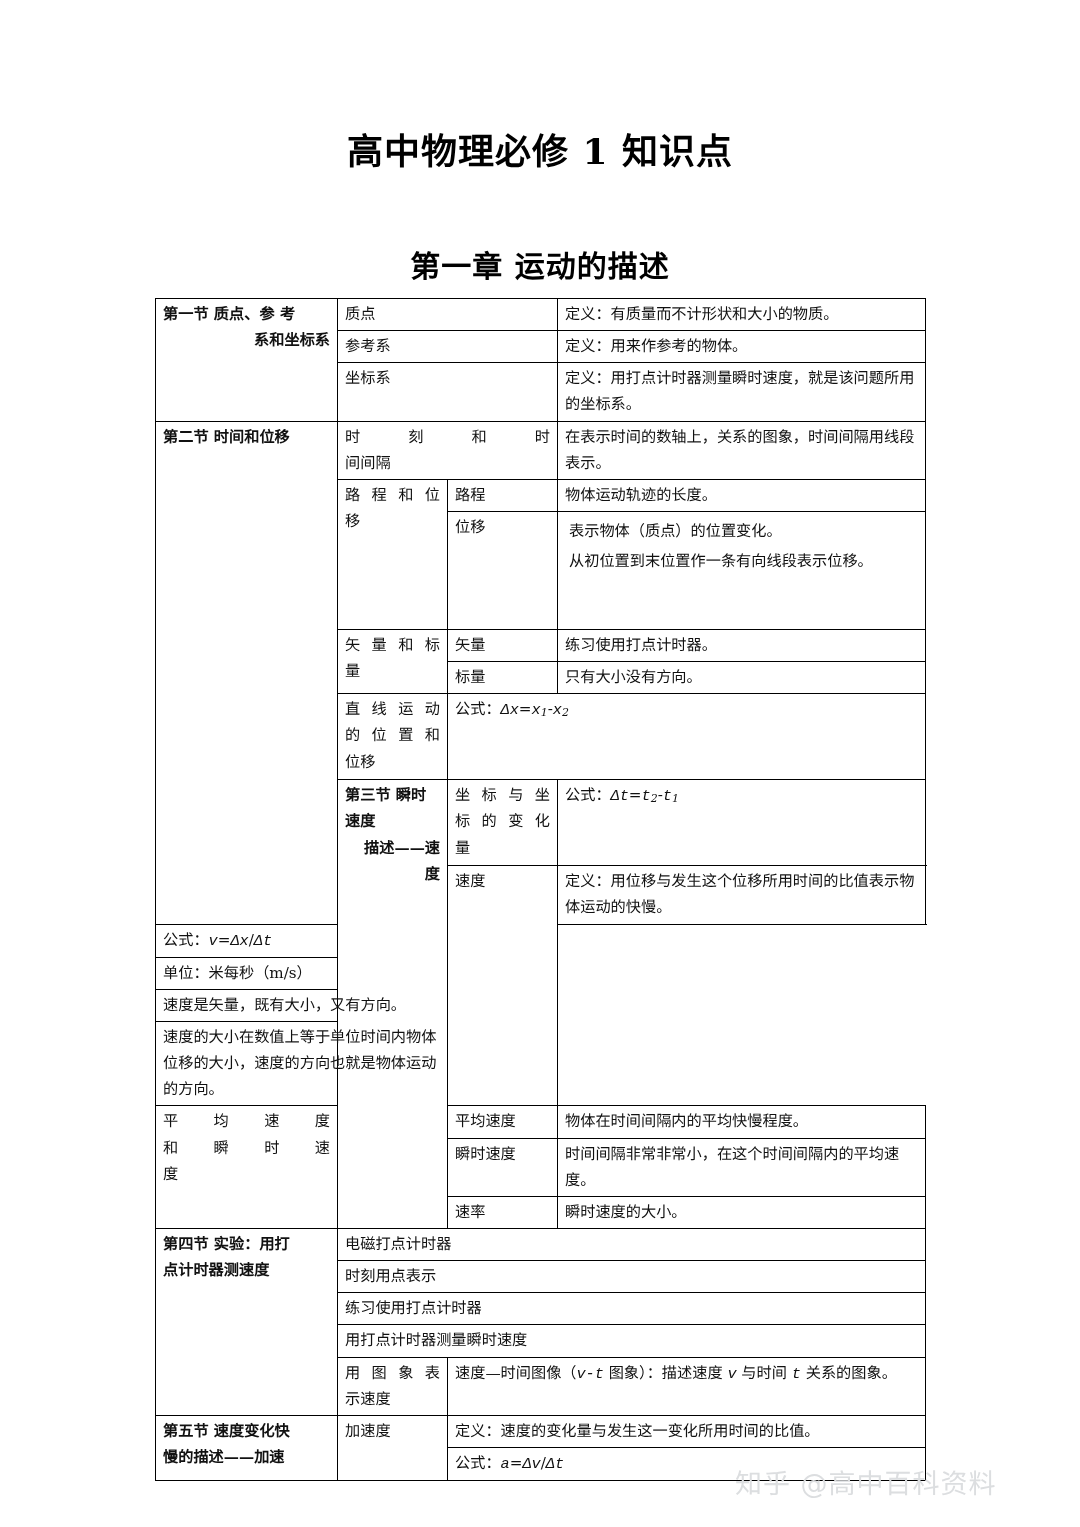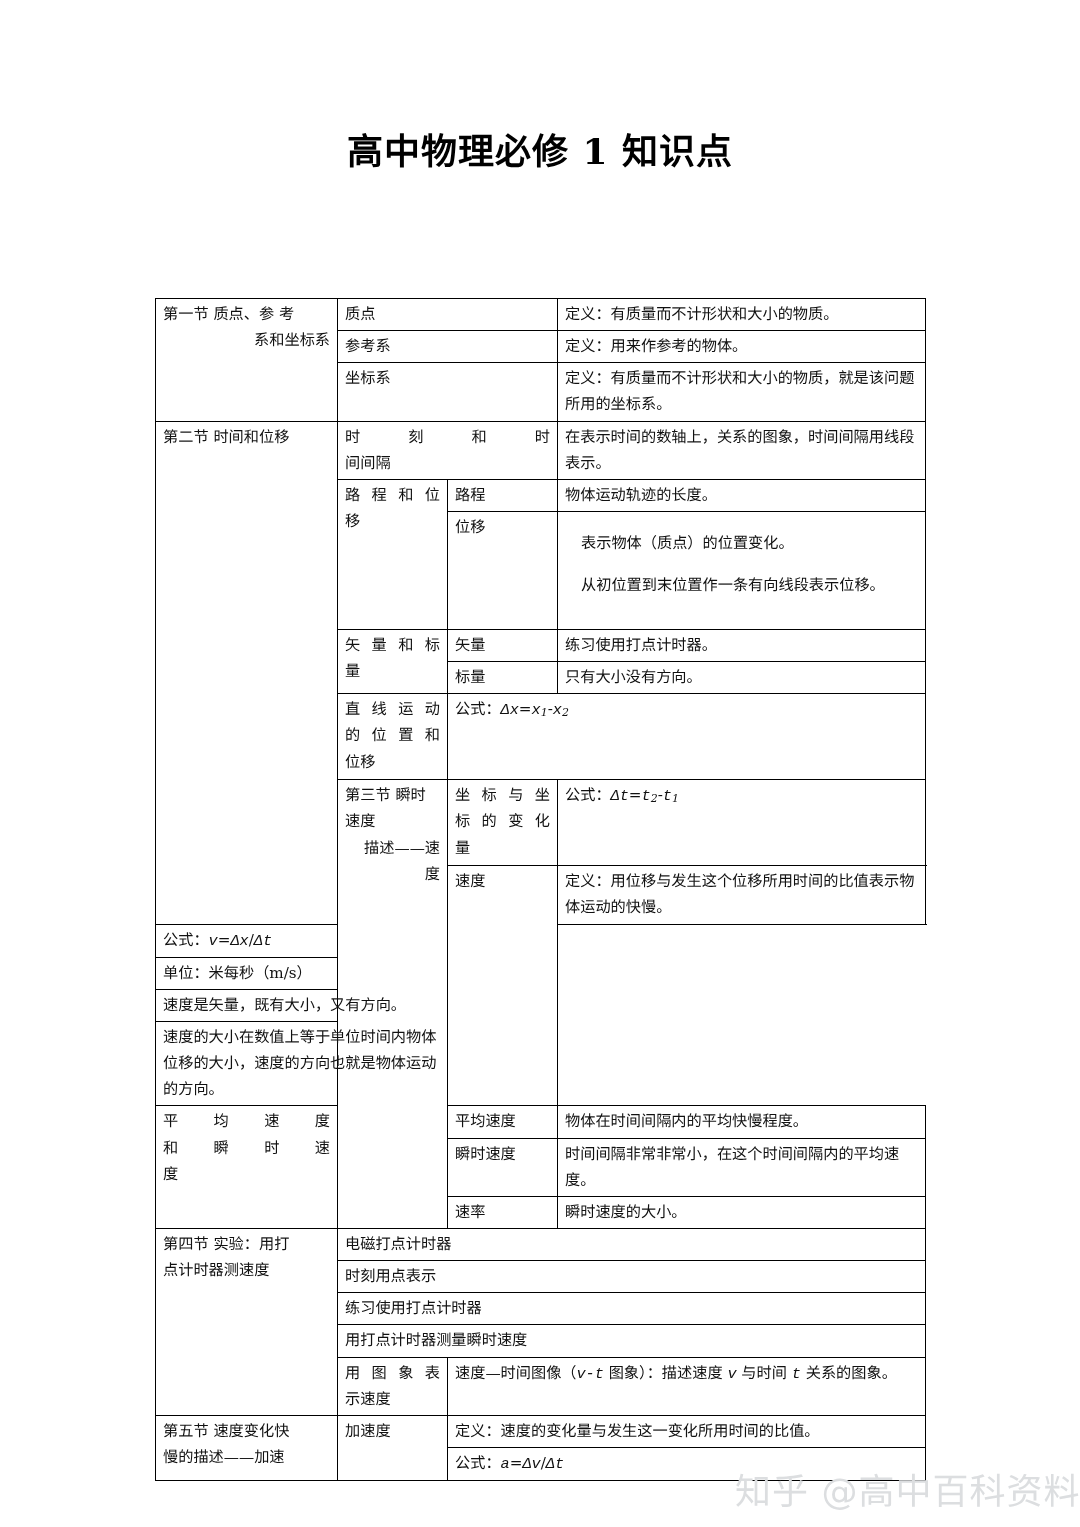--- a/index.html
+++ b/index.html
@@ -64,64 +64,66 @@
     vertical-align: top;
     word-break: break-all;
   }
   
   td.c1 {
     text-align: justify;
     text-align-last: right;
   }
   td.c1 .l {
     display: block;
+    font-weight: bold;
   }
   td.c1 .l.first {
     text-align: left;
     text-align-last: left;
   }
   
   td.c2 .spread {
     display: block;
     text-align: justify;
     text-align-last: justify;
   }
   td.c2 .plain {
     display: block;
   }
   td.c3 .plain { display: block; }
   td.body p {
-    margin: 16px;
+    margin: 4px;
   }
   i.m {
     font-style: italic;
     font-family: Liberation Mono, monospace;
   }
   sub {
     font-size: 0.72em;
     vertical-align: -0.22em;
     font-style: italic;
   }
   .watermark {
     position: absolute;
     left: 735px;
     top: 1462px;
     font-family: "DejaVu Sans", "Liberation Sans", sans-serif;
-    font-size: 36px;
+    font-size: 27px;
     color: #dcdee0;
     letter-spacing: 1px;
     white-space: nowrap;
   }
 </style>
 </head>
 <body>
 
 <div class="page">
 
   <div class="doc-title">高中物理必修 1 知识点</div>
+  <div class="chapter-title">第一章  运动的描述</div>
 
   <table class="kb">
     <colgroup>
       <col style="width:182px">
       <col style="width:110px">
       <col style="width:110px">
       <col style="width:368px">
     </colgroup>
     <tbody>
 
@@ -138,21 +140,21 @@
       <tr>
         <td class="c2" colspan="2">
           <span class="plain">参考系</span>
         </td>
         <td class="body">定义：用来作参考的物体。</td>
       </tr>
       <tr>
         <td class="c2" colspan="2">
           <span class="plain">坐标系</span>
         </td>
-        <td class="body">定义：有质量而不计形状和大小的物质，就是该问题所用的坐标系。</td>
+        <td class="body">定义：用打点计时器测量瞬时速度，就是该问题所用的坐标系。</td>
       </tr>
 
       <tr>
         <td class="c1" rowspan="8">
           <span class="l first">第二节 时间和位移</span>
         </td>
         <td class="c2" colspan="2">
           <span class="spread">时 刻 和 时</span>
           <span class="plain">间间隔</span>
         </td>

